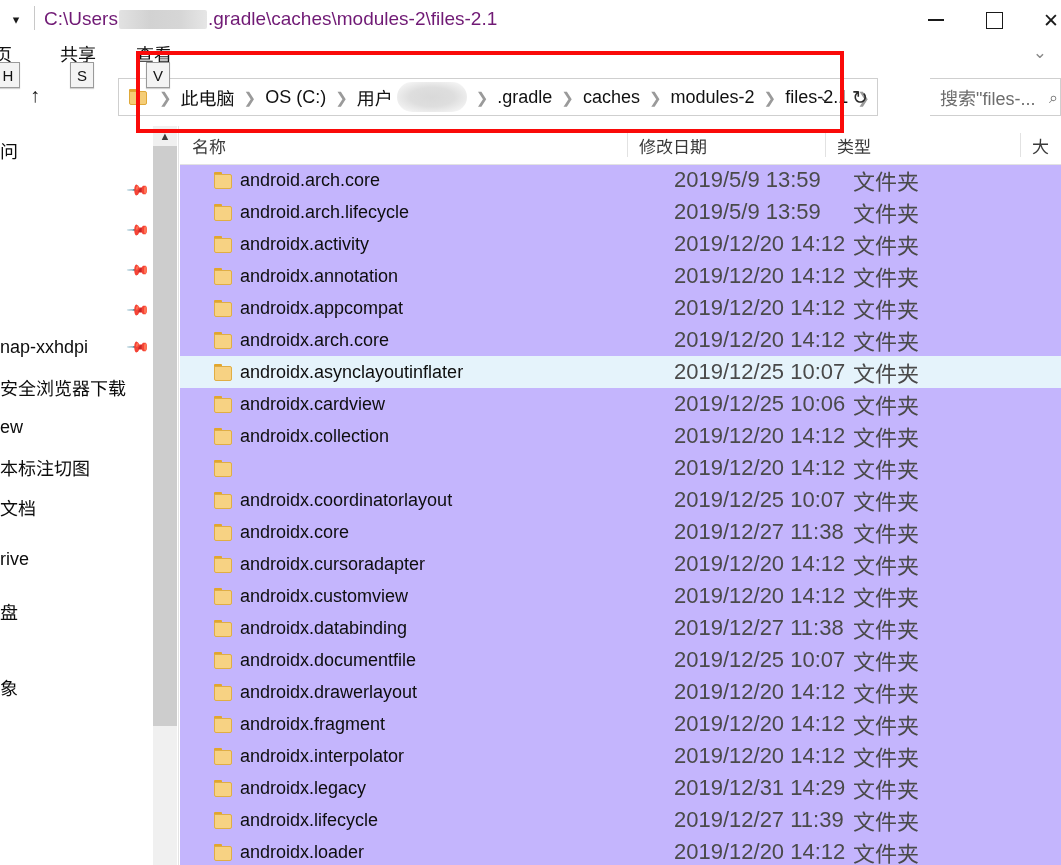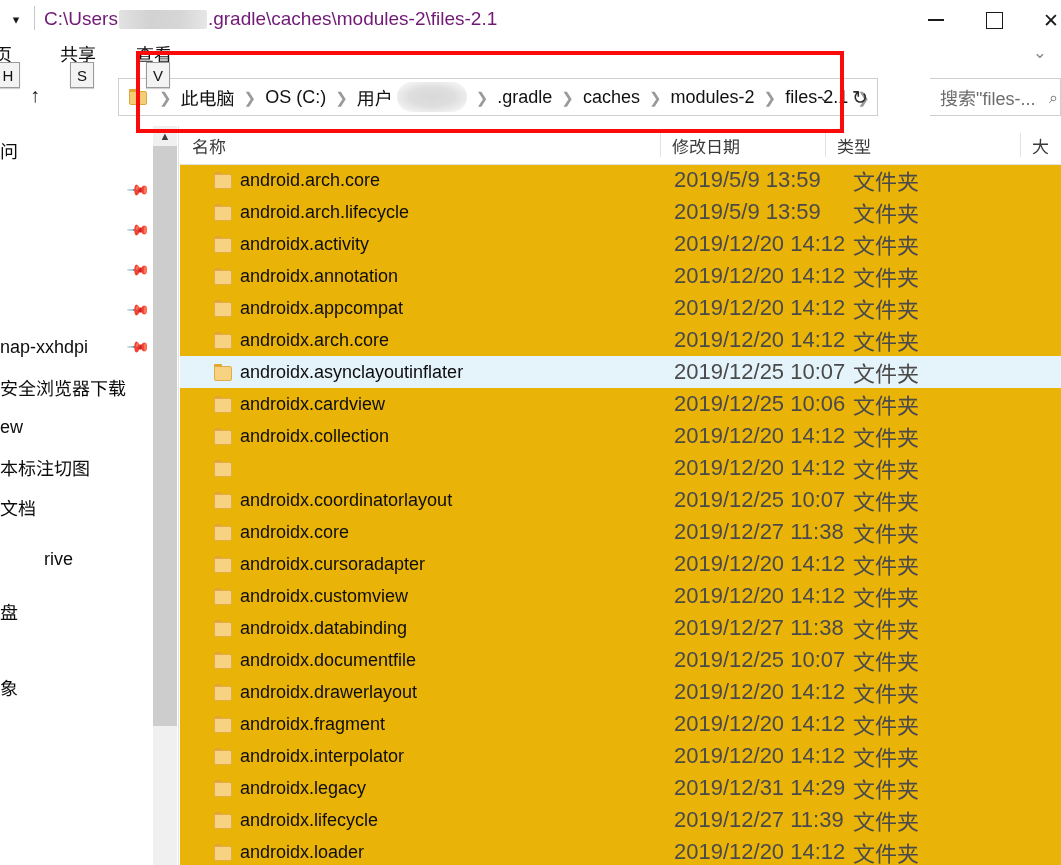--- a/index.html
+++ b/index.html
@@ -283,21 +283,21 @@
     left: 178px; top: 126px;
     width: 1px; height: 739px;
     background: #e4e4e4;
   }
 
   
   .filepane {
     position: absolute;
     left: 180px; top: 126px;
     width: 881px; height: 739px;
-    background: #eab308;
+    background: #c4b5fd;
     overflow: hidden;
   }
   .colheader {
     position: absolute;
     left: 0; top: 0;
     width: 881px; height: 38px;
     background: #ffffff;
     border-bottom: 1px solid #e2e2e2;
   }
   .colh {
@@ -473,21 +473,21 @@
     </div>
   <div class="sb-item" style="top:285px;">
       <span class="sb-label">ew</span>
     </div>
   <div class="sb-item" style="top:325px;">
       <span class="sb-label">本标注切图</span>
     </div>
   <div class="sb-item" style="top:365px;">
       <span class="sb-label">文档</span>
     </div>
-  <div class="sb-item" style="top:417px;padding-left:44px;">
+  <div class="sb-item" style="top:417px;">
       <span class="sb-label">rive</span>
     </div>
   <div class="sb-item" style="top:469px;">
       <span class="sb-label">盘</span>
     </div>
   <div class="sb-item" style="top:513px;">
       <span class="sb-label"></span>
     </div>
   <div class="sb-item" style="top:545px;">
       <span class="sb-label">象</span>
@@ -496,21 +496,21 @@
 
 <div class="sb-scrollbar">
   <div class="sb-sb-up">▲</div>
   <div class="sb-sb-thumb"></div>
 </div>
 <div class="sb-divider"></div>
 
 <div class="filepane">
   <div class="colheader">
     <div class="colh first" style="left:0px;   width:464px;">名称</div>
-    <div class="colh" style="left:480px; width:208px;">修改日期</div>
+    <div class="colh" style="left:447px; width:208px;">修改日期</div>
     <div class="colh" style="left:645px; width:168px;">类型</div>
     <div class="colh" style="left:840px; width:41px;">大</div>
   </div>
   <div class="rows" id="rows-host">
       <div class="row">
         <span class="row-folder">
           <span class="tab"></span>
           <span class="bdy"></span>
         </span>
         <span class="row-name">android.arch.core</span>

